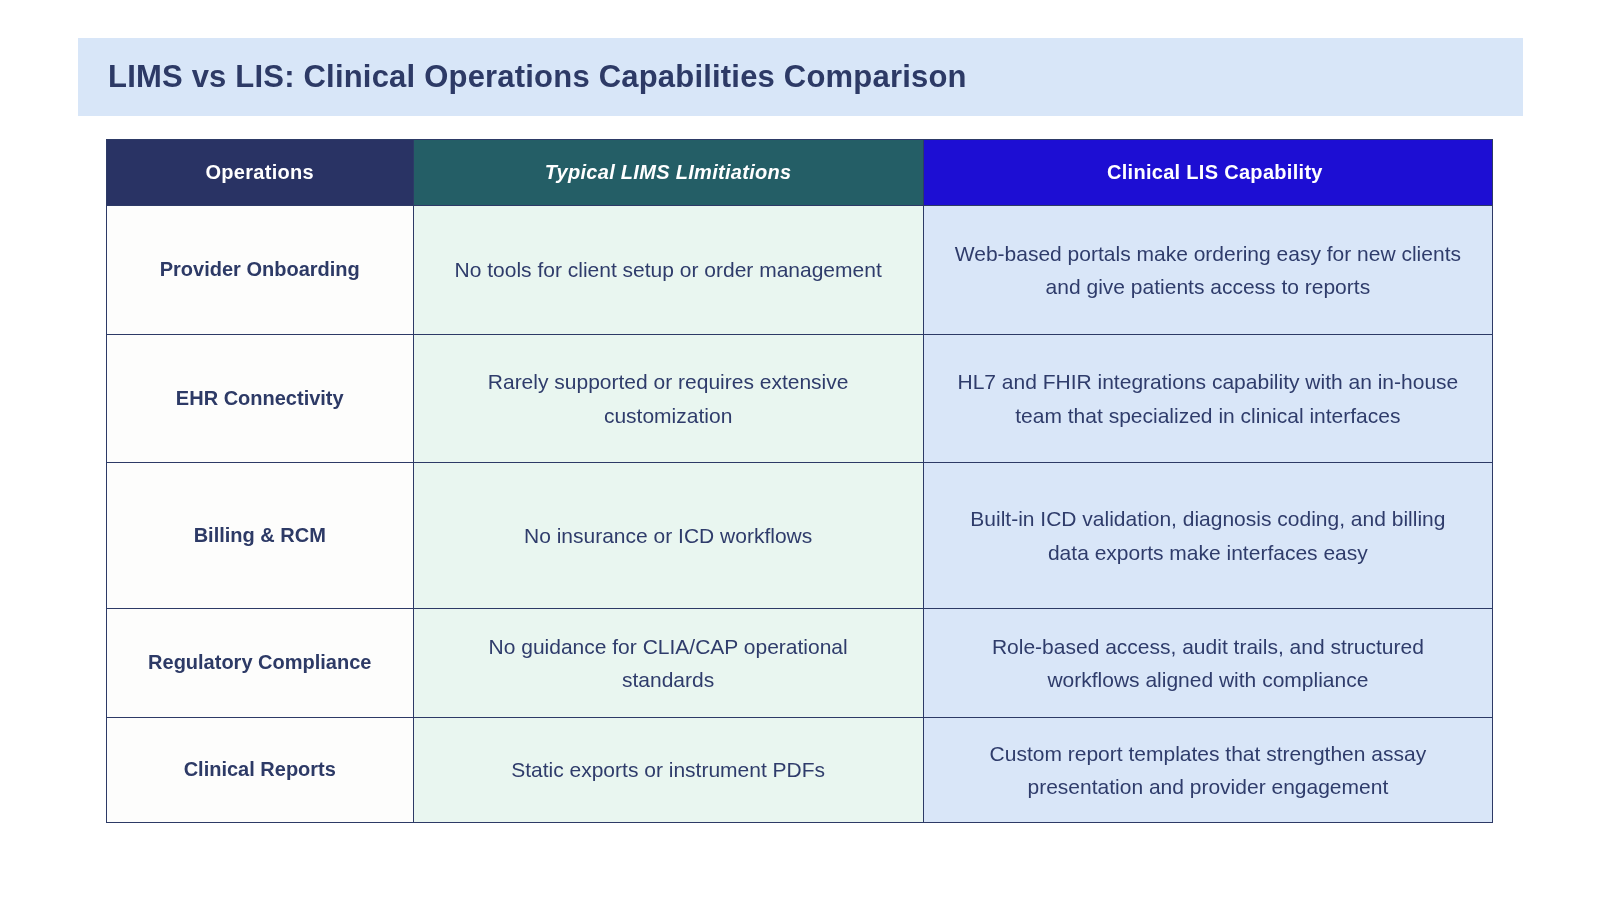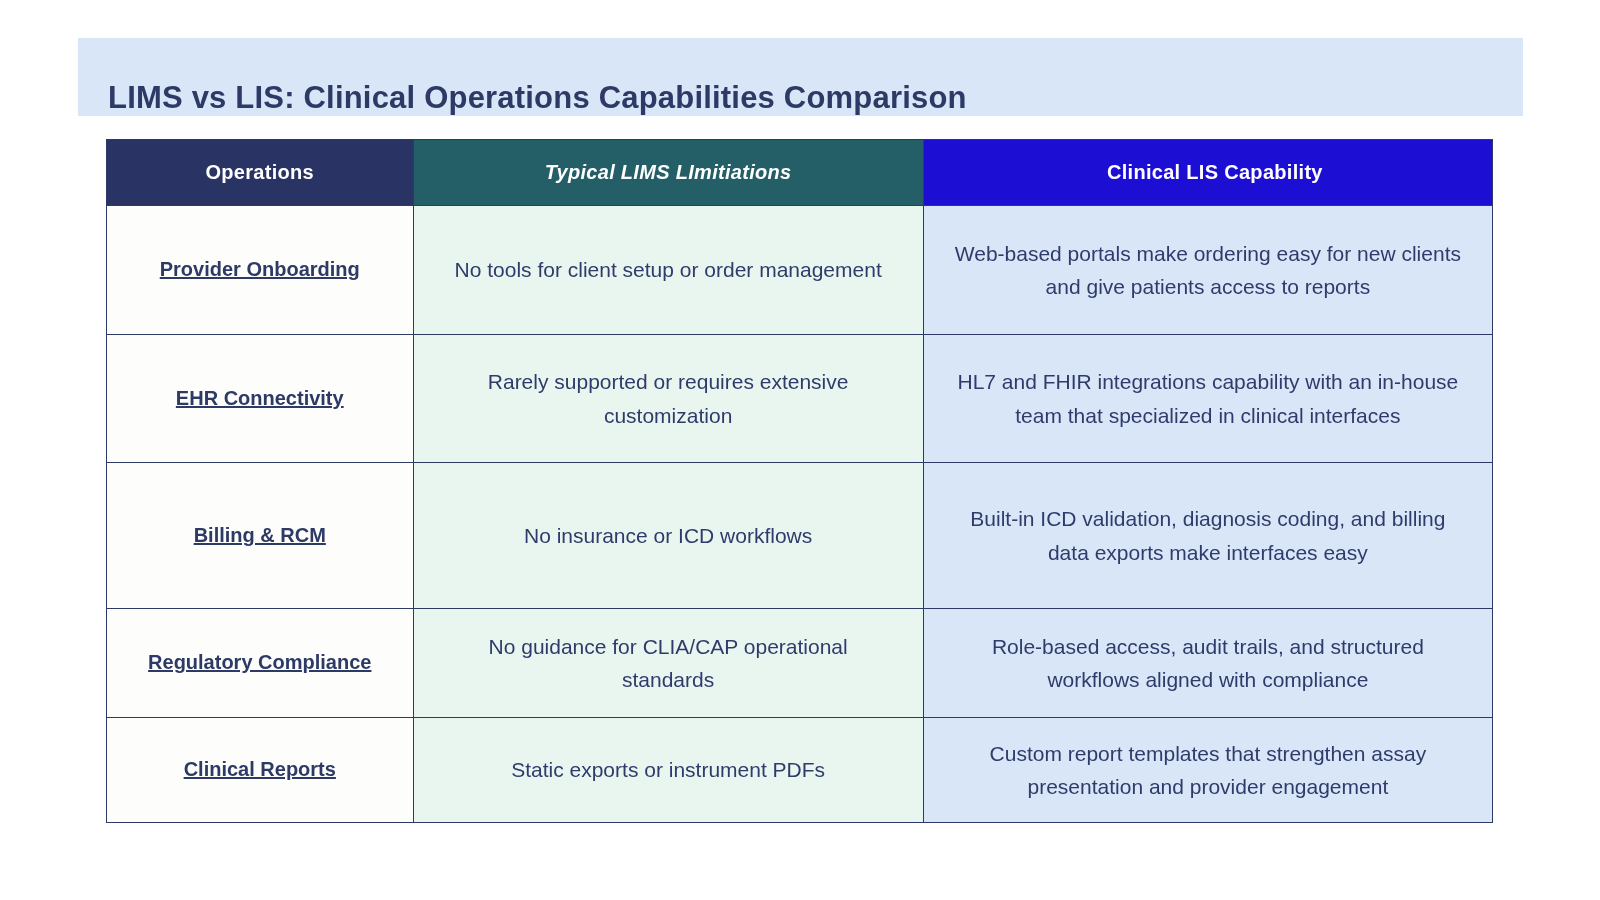--- a/index.html
+++ b/index.html
@@ -23,21 +23,21 @@
     font-family: "Liberation Sans", sans-serif;
     overflow: hidden;
   }
   .page { position: relative; width: 1600px; height: 900px; background: var(--page-bg); }
 
   .title-band {
     position: absolute;
     left: 78px; top: 38px;
     width: 1445px; height: 78px;
     background: var(--title-band-bg);
-    display: flex; align-items: flex-end;
+    display: flex; align-items: center;
     padding-left: 30px;
   }
   .title-band h1 {
     font-size: 31px;
     font-weight: bold;
     letter-spacing: 0.2px;
     color: var(--title-text);
   }
 
   .table {
@@ -63,21 +63,21 @@
     color: var(--header-text);
     font-size: 20px;
     font-weight: bold;
     letter-spacing: 0.3px;
   }
   .th-ops  { background: var(--header-operations-bg); }
   .th-lims { background: var(--header-lims-bg); font-style: italic; }
   .th-lis  { background: var(--header-lis-bg); padding-left: 44px; }
 
   .td { color: var(--body-text); font-size: 21px; line-height: 1.58; }
-  .td-ops  { background: var(--operations-cell-bg); font-size: 20px; font-weight: bold; color: var(--title-text); text-decoration: underline; }
+  .td-ops  { background: var(--operations-cell-bg); font-size: 20px; font-weight: bold; color: var(--title-text); }
   .td-lims { background: var(--lims-cell-bg); }
   .td-lis  { background: var(--lis-cell-bg); }
 
   #tbody .tr:nth-child(1) { min-height: 129px; }
   #tbody .tr:nth-child(2) { min-height: 128px; }
   #tbody .tr:nth-child(3) { min-height: 146px; }
   #tbody .tr:nth-child(4) { min-height: 109px; }
   #tbody .tr:nth-child(5) { min-height: 105px; }
 </style>
 </head>

